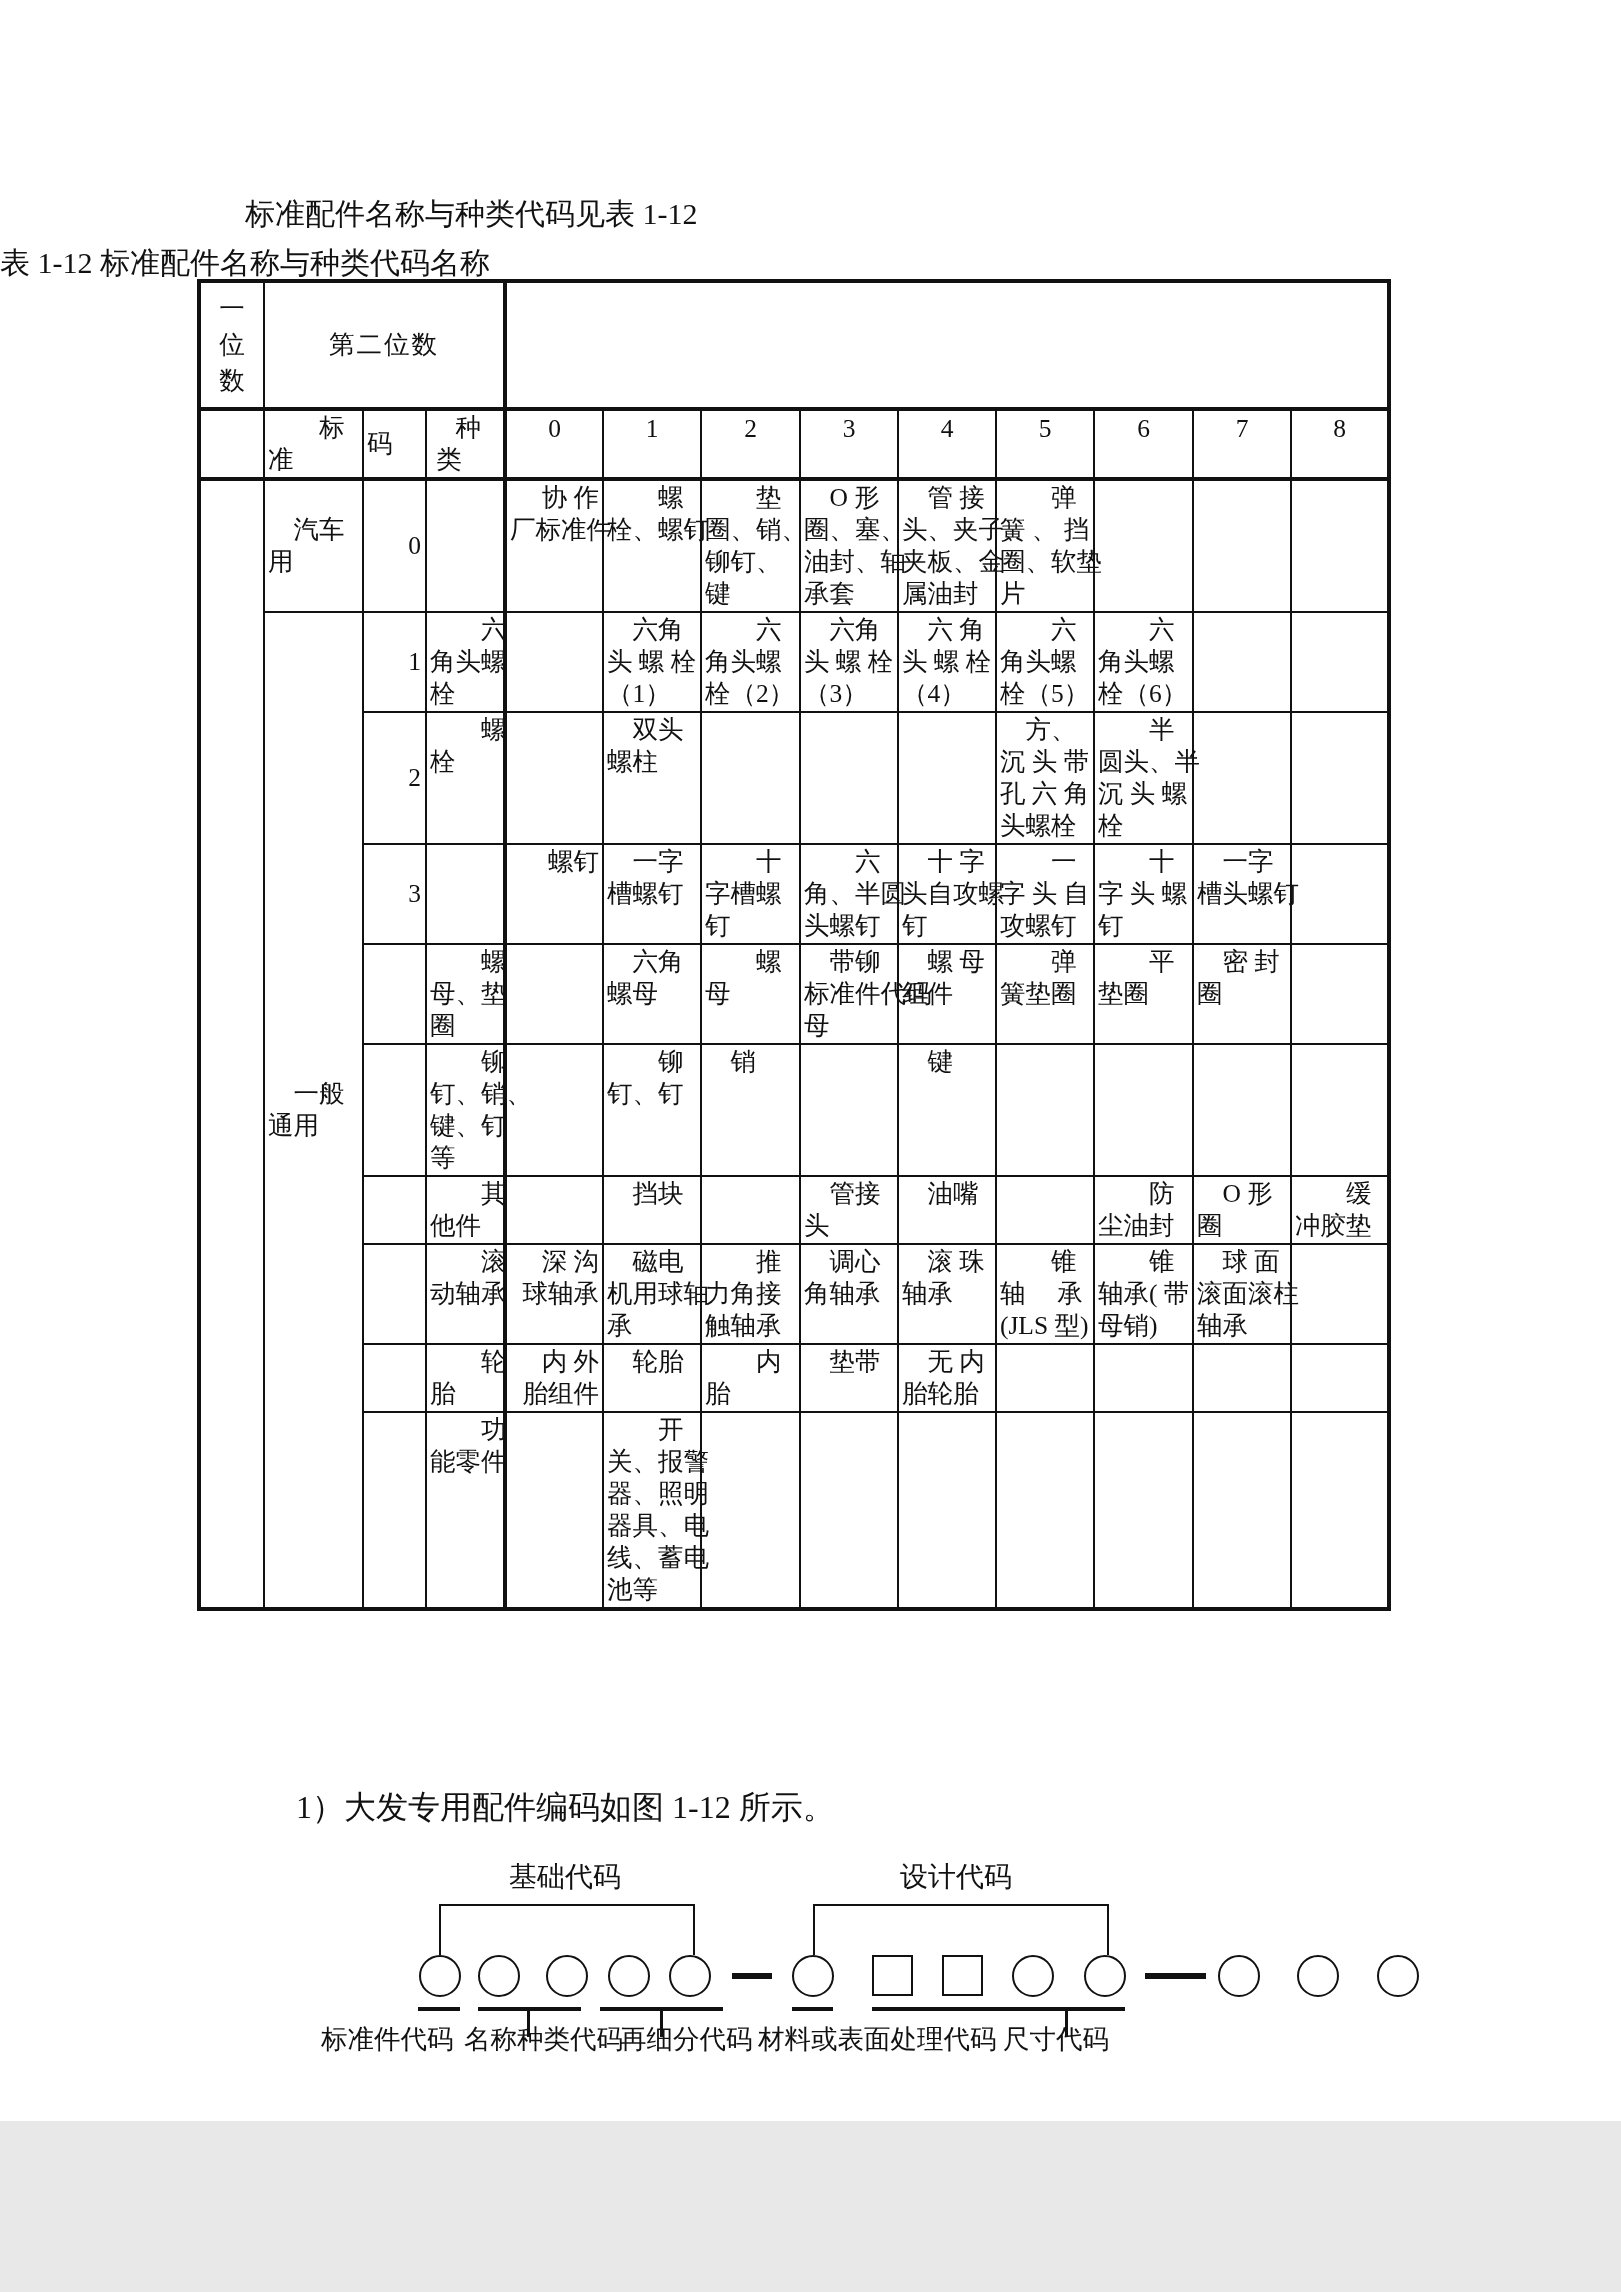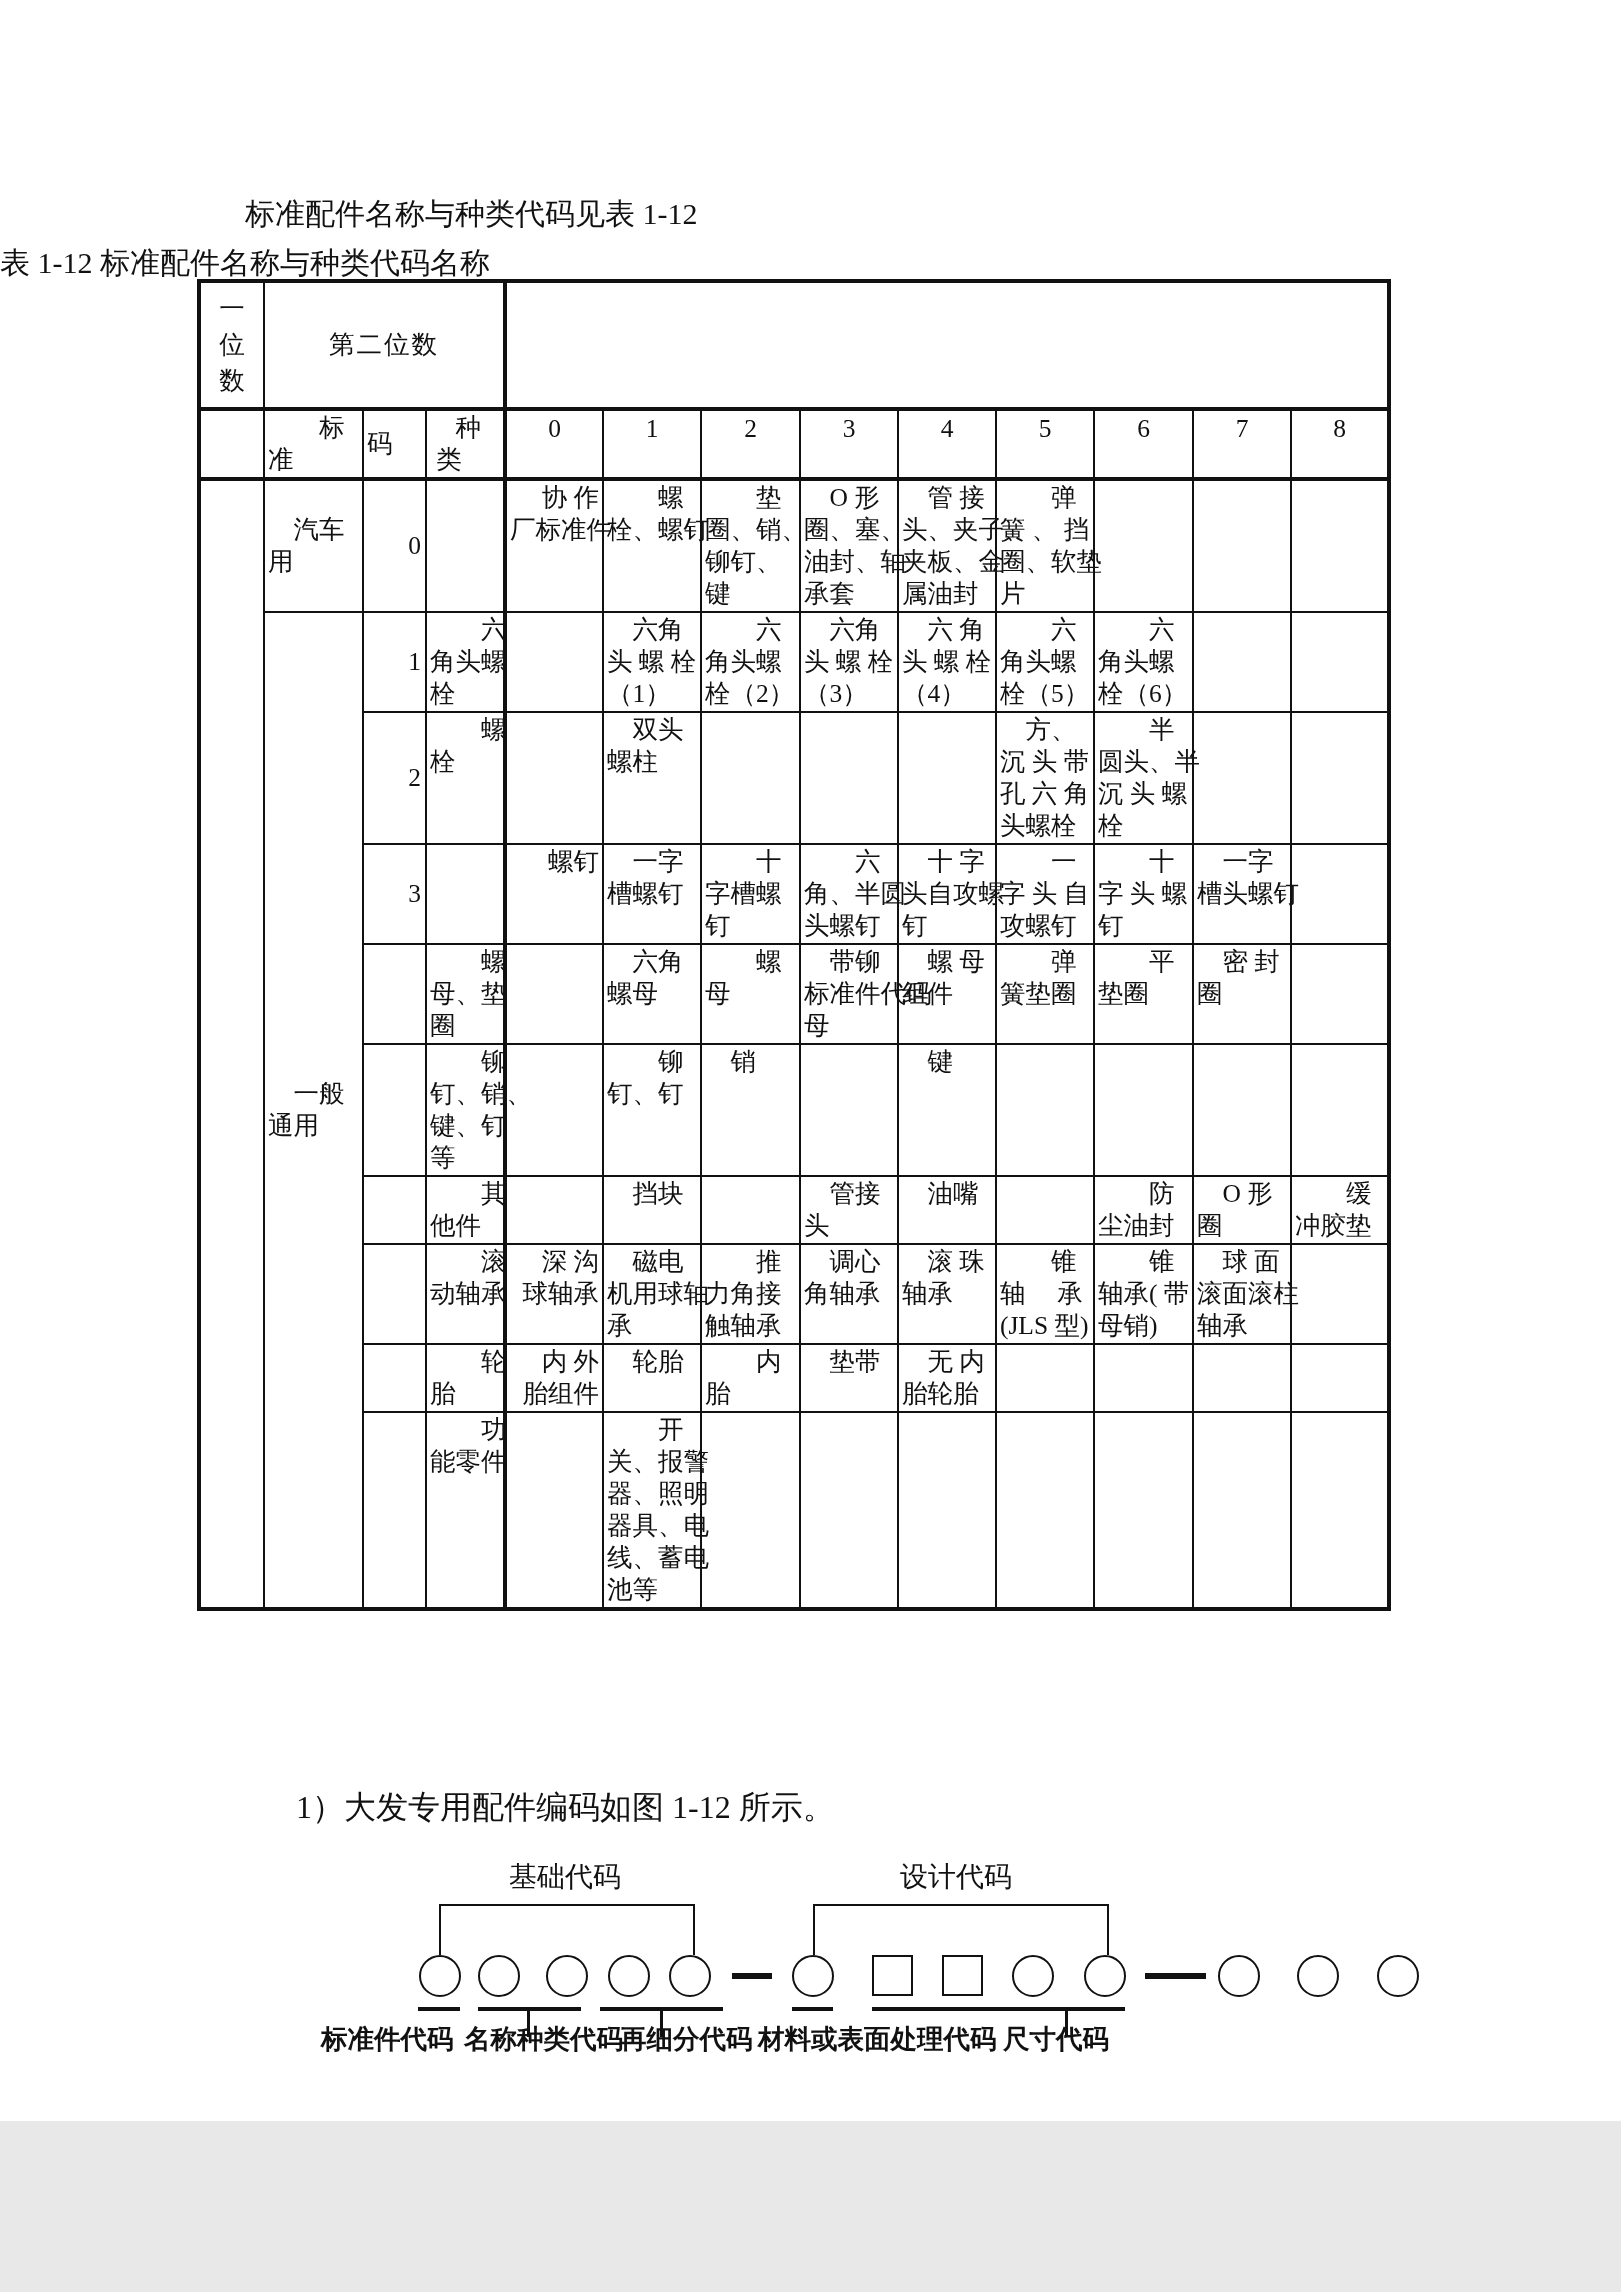--- a/index.html
+++ b/index.html
@@ -42,21 +42,21 @@
   
   .figure{position:absolute;left:0;top:1852px;width:1621px;height:255px;}
   .figure .bracket-label{position:absolute;top:5.9px;font-size:28px;transform:translateX(-50%);white-space:pre;}
   .figure .bracket{position:absolute;top:52px;height:49px;border:2.9px solid #111;border-bottom:none;}
   .figure .sym{position:absolute;top:103px;box-sizing:border-box;}
   .figure .sym.circle{width:42px;height:42px;border:2.9px solid #111;border-radius:50%;}
   .figure .sym.square{width:41px;height:41px;border:2.9px solid #111;}
   .figure .sym.dash{top:121px;height:5.9px;background:#111;}
   .figure .uline{position:absolute;top:155px;height:3.9px;background:#111;}
   .figure .tick{position:absolute;top:159px;width:2.9px;height:25.5px;background:#111;}
-  .figure .slot-label{position:absolute;top:169px;font-size:26.5px;white-space:pre;font-weight:bold;}
+  .figure .slot-label{position:absolute;top:169px;font-size:26.5px;white-space:pre;}
   .page-number{position:absolute;left:823px;top:2162px;font-size:19px;}
 </style>
 </head>
 <body>
 
 <div class="page">
 
   <div class="intro-line">标准配件名称与种类代码见表 1-12</div>
   <div class="table-title">表 1-12 标准配件名称与种类代码名称</div>
 

